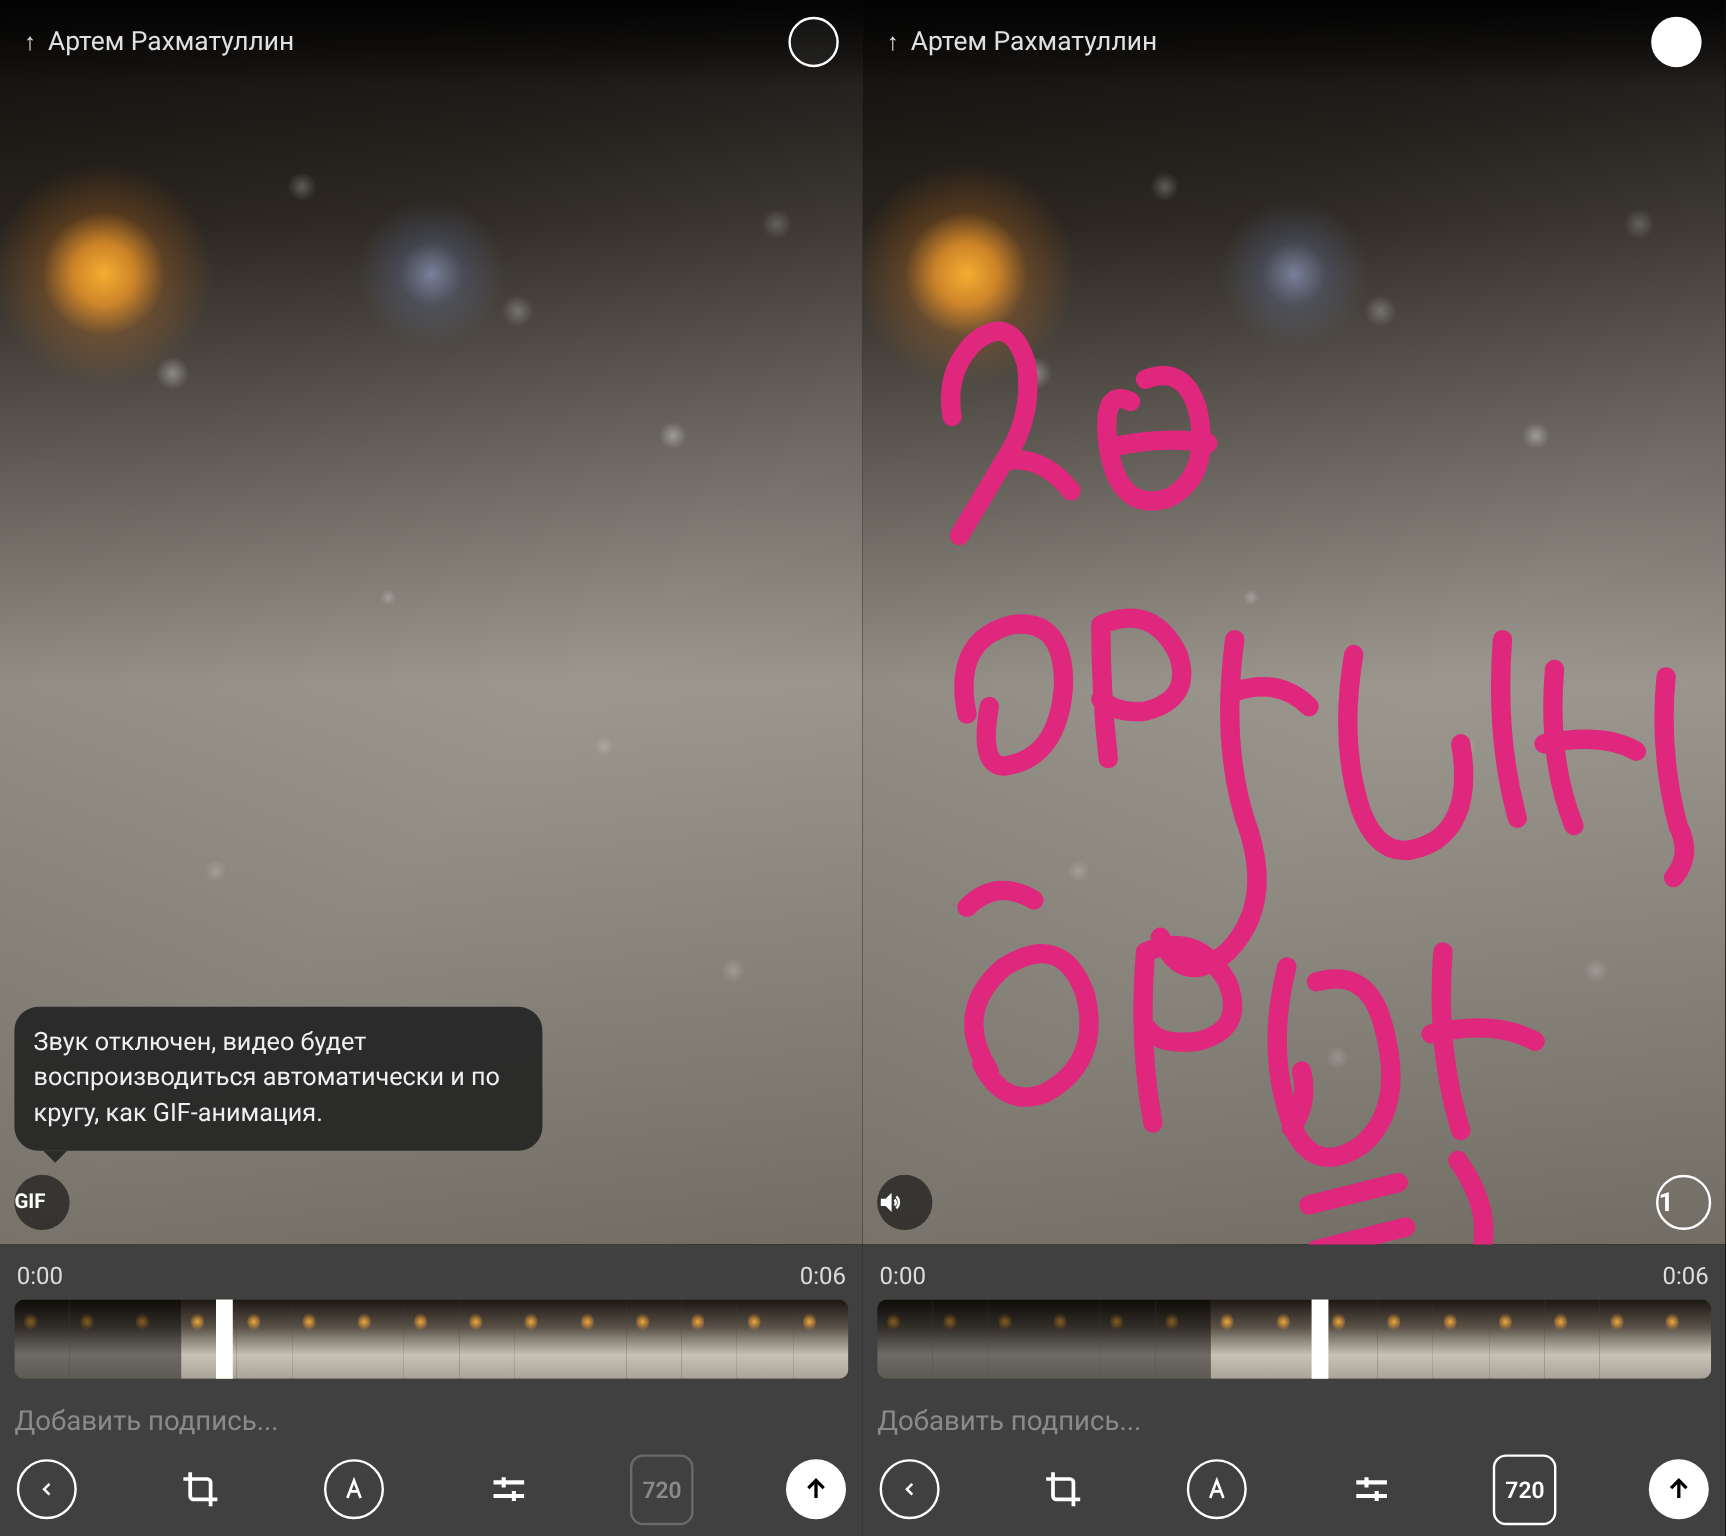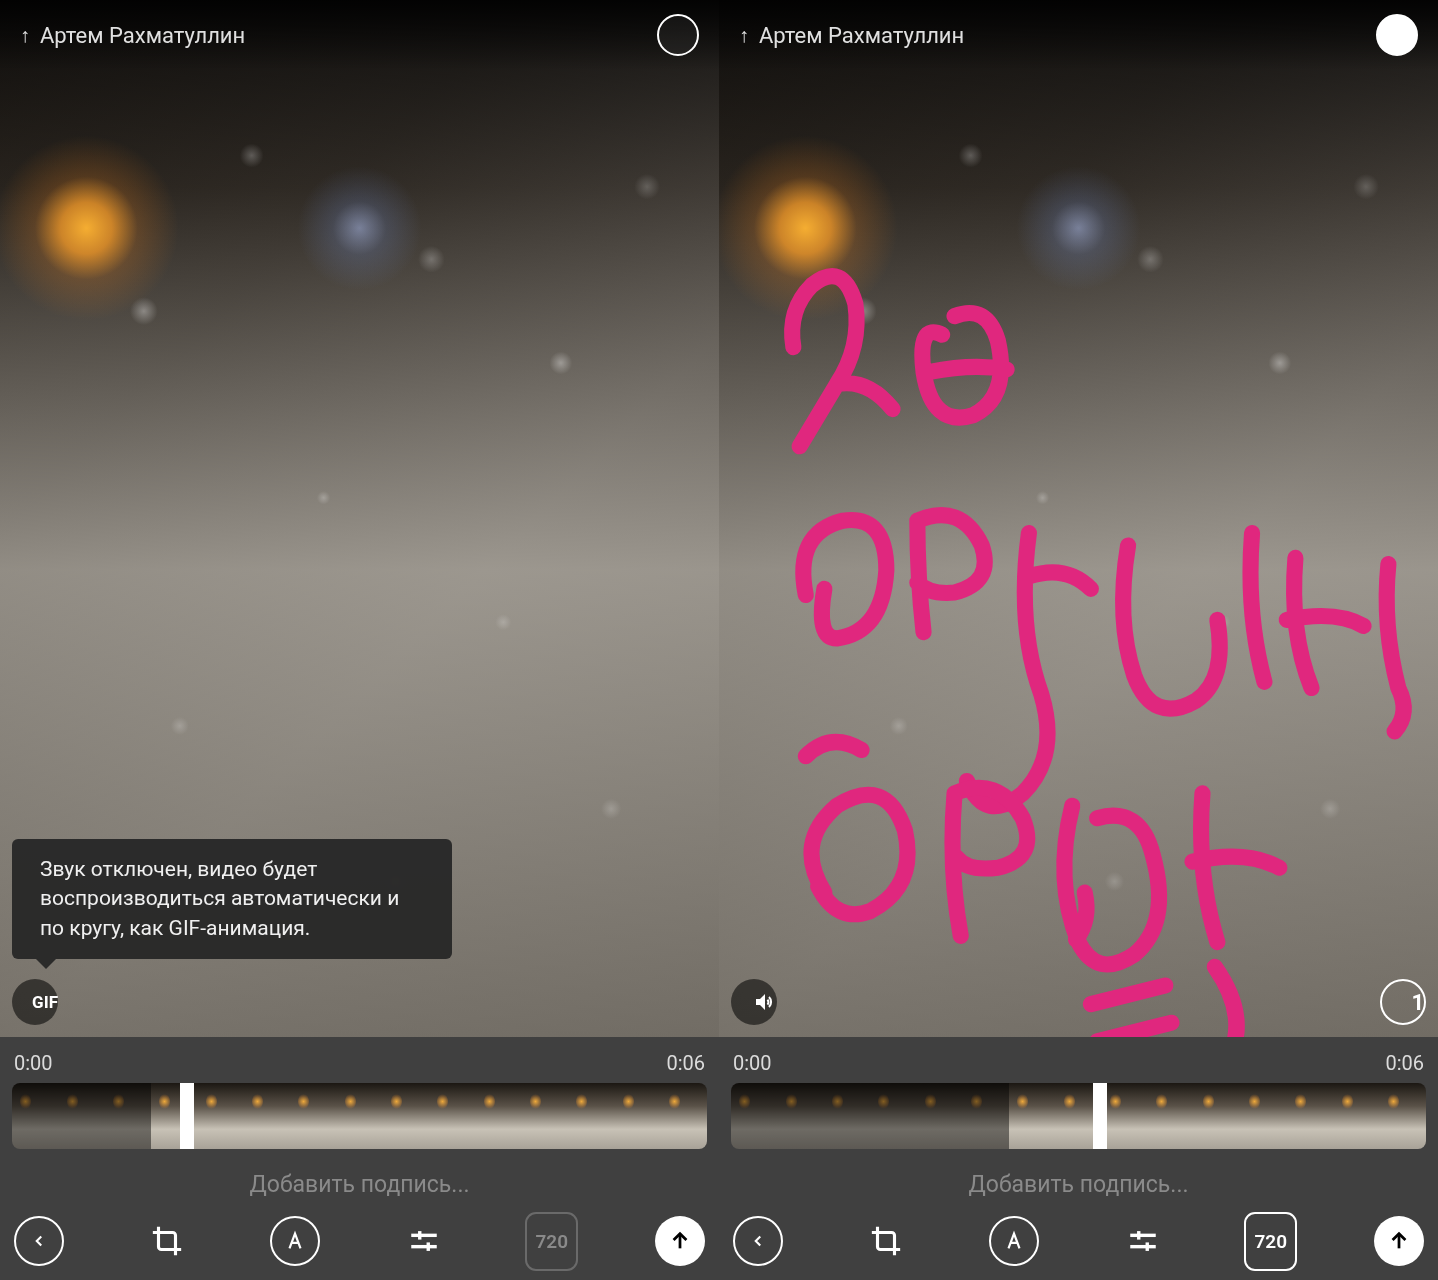--- a/index.html
+++ b/index.html
@@ -80,22 +80,22 @@
     inset: 0;
     pointer-events: none;
   }
   .tooltip {
     position: absolute;
     bottom: 78px;
     left: 12px;
     max-width: 440px;
     background: rgba(40,40,40,0.96);
     color: #f0f0f0;
-    padding: 16px 28px;
-    border-radius: 6px;
+    padding: 16px 16px;
+    border-radius: 20px;
     font-size: 21px;
     line-height: 1.4;
   }
   .tooltip::after {
     content: "";
     position: absolute;
     bottom: -10px;
     left: 24px;
     border: 10px solid transparent;
     border-top-color: rgba(40,40,40,0.96);
@@ -110,21 +110,21 @@
     justify-content: space-between;
     align-items: center;
   }
   .round-btn {
     width: 46px;
     height: 46px;
     border-radius: 50%;
     background: rgba(0,0,0,0.55);
     display: flex;
     align-items: center;
-    justify-content: flex-end;
+    justify-content: flex-start;
     color: #fff;
     font-weight: 700;
     font-size: 17px;
     cursor: pointer;
   }
   .round-btn.outline {
     background: transparent;
     border: 2.5px solid #fff;
     font-size: 22px;
   }
@@ -165,21 +165,20 @@
     position: absolute;
     top: -3px;
     width: 14px;
     height: 72px;
     background: #fff;
     border-radius: 3px;
   }
   .trim-handle.left { left: 168px; }
   .trim-handle.left2 { left: 362px; }
   .caption {
-    text-align: center;
     font-size: 23px;
     color: #8a8a8a;
     padding: 22px 0 12px;
   }
   .toolbar {
     display: flex;
     justify-content: space-between;
     align-items: center;
     padding: 6px 2px 0;
   }

